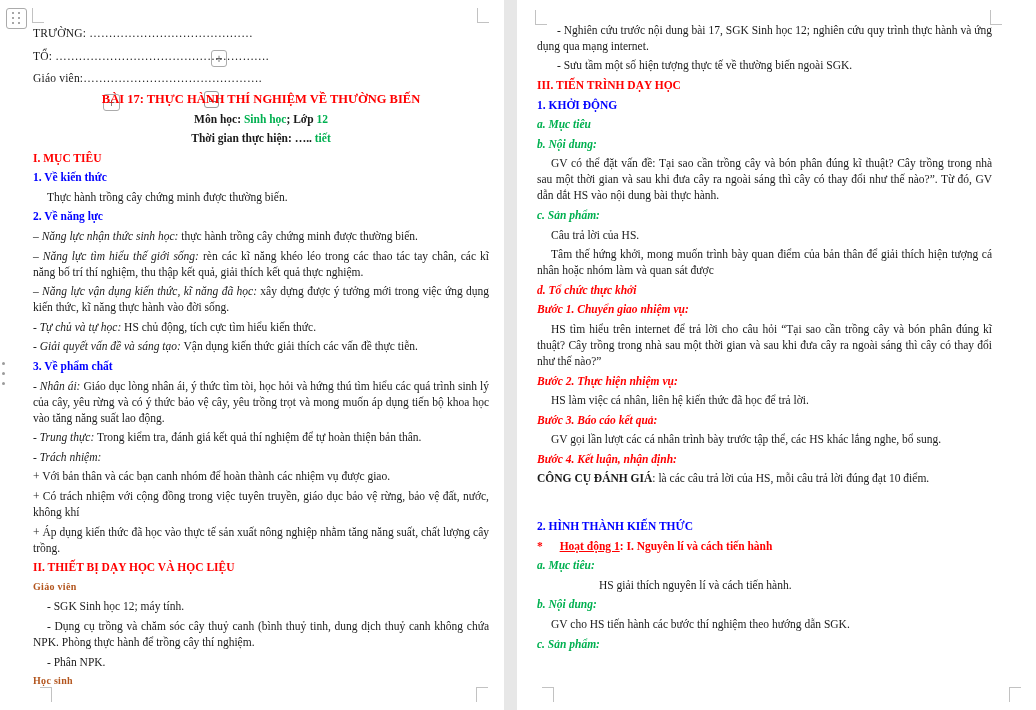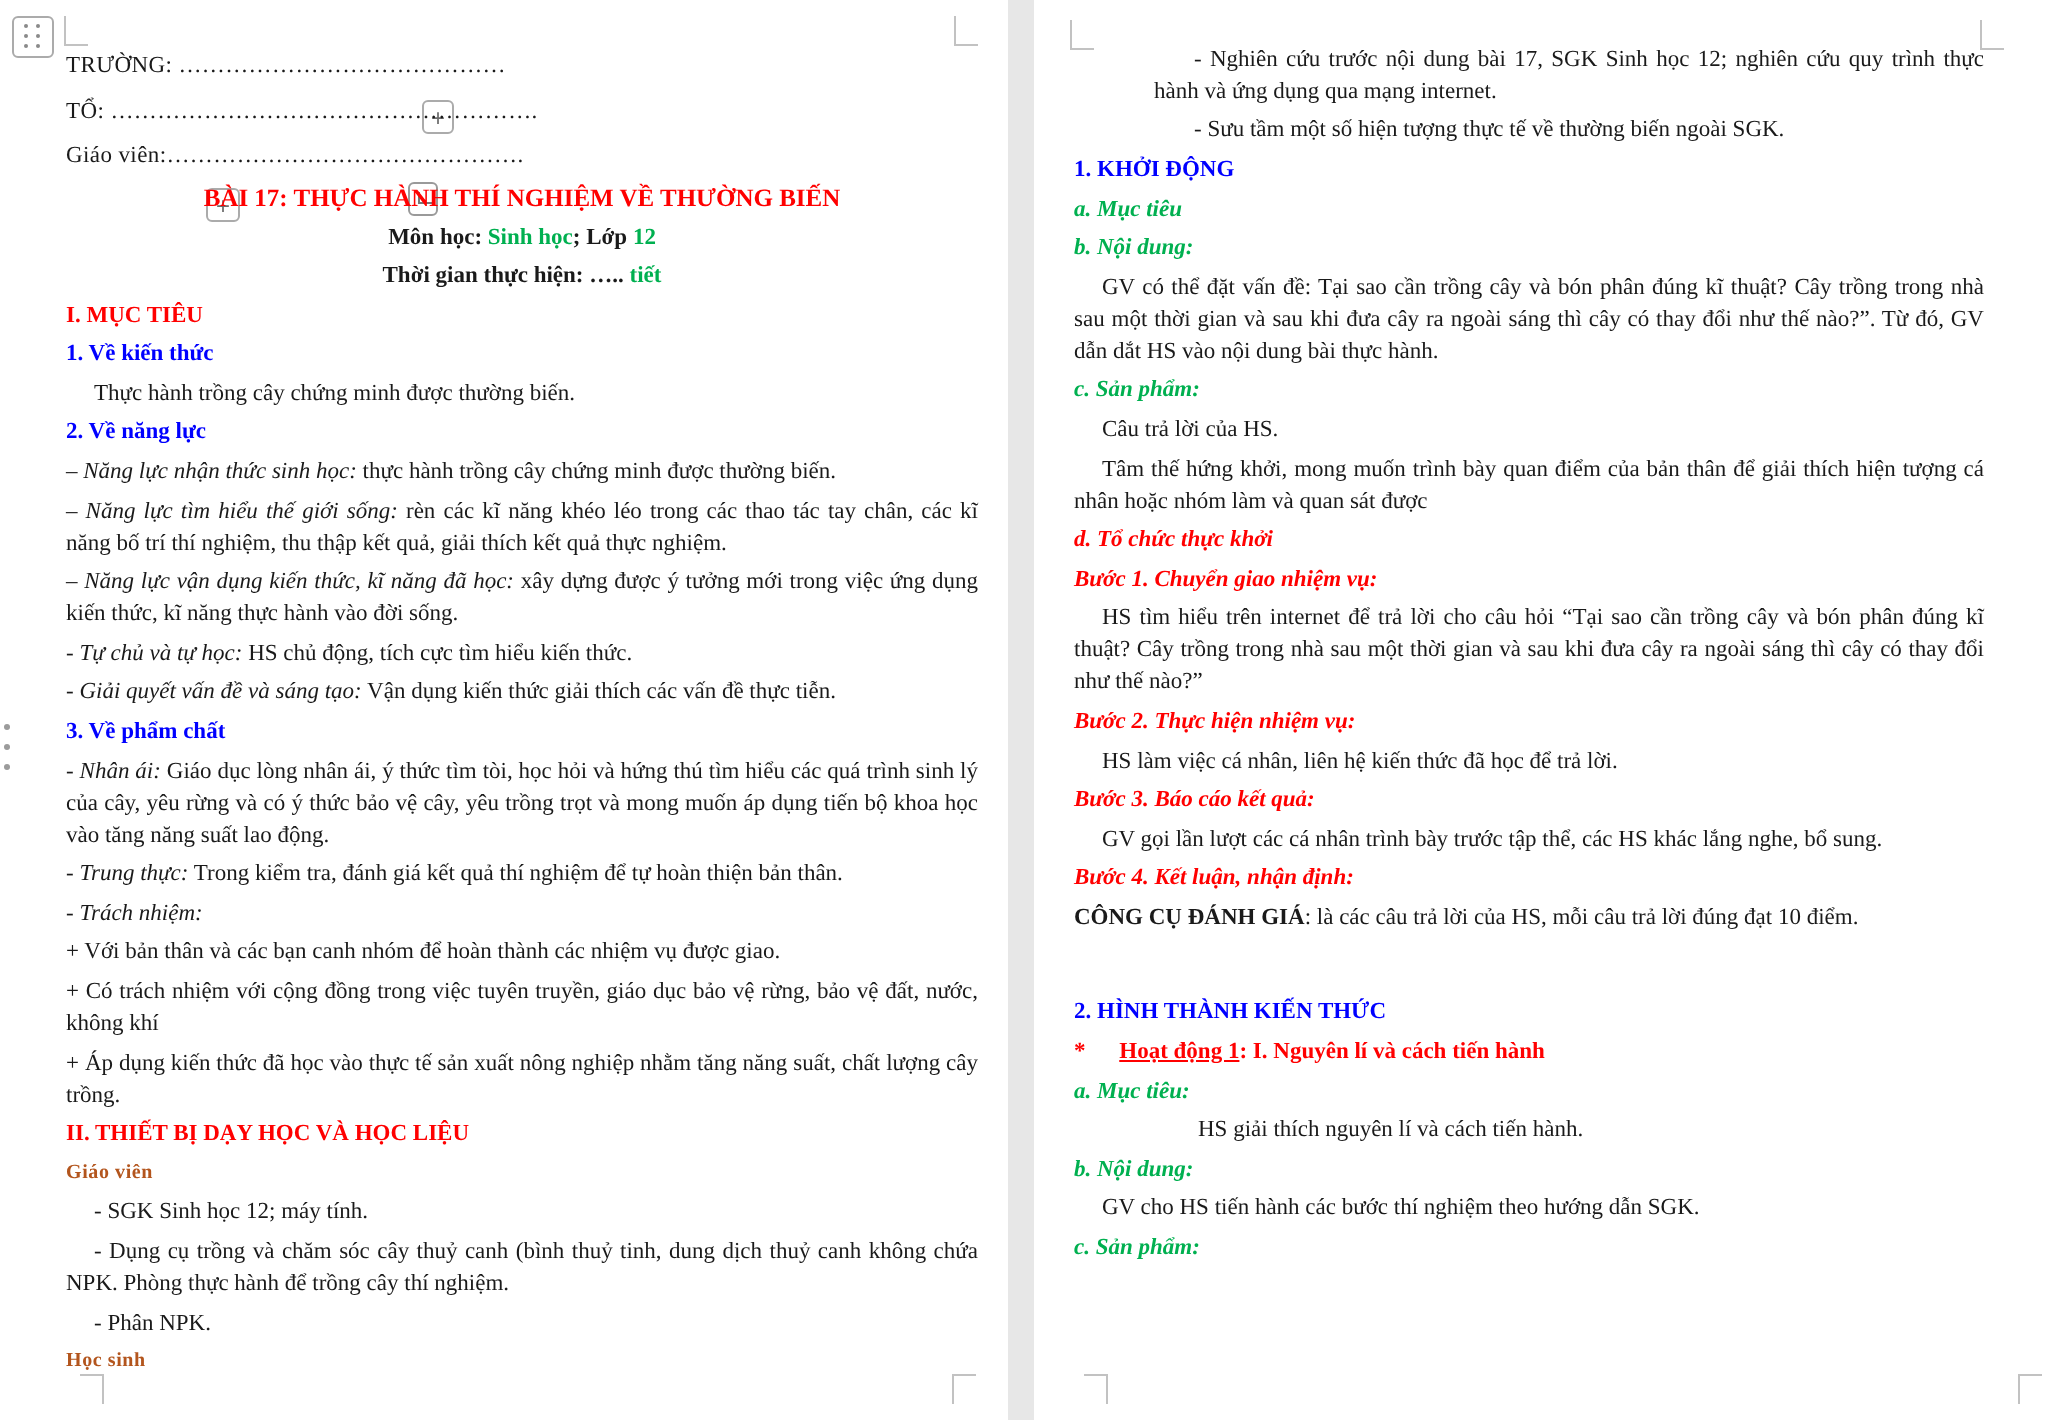--- a/index.html
+++ b/index.html
@@ -13,21 +13,21 @@
   .page{position:absolute;top:0;height:710px;background:#ffffff;}
   #page1{left:0;width:504px;}
   #page2{left:517px;width:519px;}
   .content{position:absolute;font-size:11.5px;}
   #c1{left:33px;top:22px;width:456px;}
   #c2{left:20px;top:20px;width:455px;}
   .ln{margin:0;padding:1.8px 0;line-height:16px;}
   .hdr{padding:3.2px 0;letter-spacing:.2px;}
   .just{text-align:justify;}
   .ind{text-indent:14px;}
-  .ind2{text-indent:20px;margin-left:40px;}
+  .ind2{text-indent:20px;}
   .ind6{text-indent:62px;}
   .center{text-align:center;}
   .b{font-weight:bold;}
   .i{font-style:italic;}
   .red{color:#ff0000;}
   .blue{color:#0000ff;}
   .green{color:#00b050;}
   .brown{color:#b3551d;font-size:10px;letter-spacing:.3px;}
   .u{text-decoration:underline;margin-left:14px;}
   .title{font-size:12.5px;}
@@ -139,20 +139,21 @@
 
   <div class="crop tl" style="left:18px;top:10px;"></div>
   <div class="crop tl" style="left:473px;top:10px;"></div>
   <div class="crop bl" style="left:25px;top:687px;"></div>
   <div class="crop br" style="left:492px;top:687px;"></div>
 
   <div id="c2" class="content">
     <p class="ln just ind2">- Nghiên cứu trước nội dung bài 17, SGK Sinh học 12; nghiên cứu quy trình thực hành và ứng dụng qua mạng internet.</p>
     <p class="ln just ind2">- Sưu tầm một số hiện tượng thực tế về thường biến ngoài SGK.</p>
 
+    <p class="ln b red">III. TIẾN TRÌNH DẠY HỌC</p>
     <p class="ln b blue">1. KHỞI ĐỘNG</p>
 
     <p class="ln b i green">a. Mục tiêu</p>
     <p class="ln b i green">b. Nội dung:</p>
     <p class="ln just ind">GV có thể đặt vấn đề: Tại sao cần trồng cây và bón phân đúng kĩ thuật? Cây trồng trong nhà sau một thời gian và sau khi đưa cây ra ngoài sáng thì cây có thay đổi như thế nào?”. Từ đó, GV dẫn dắt HS vào nội dung bài thực hành.</p>
     <p class="ln b i green">c. Sản phẩm:</p>
     <p class="ln just ind">Câu trả lời của HS.</p>
     <p class="ln just ind">Tâm thế hứng khởi, mong muốn trình bày quan điểm của bản thân để giải thích hiện tượng cá nhân hoặc nhóm làm và quan sát được</p>
     <p class="ln b i red">d. Tổ chức thực khởi</p>
 

